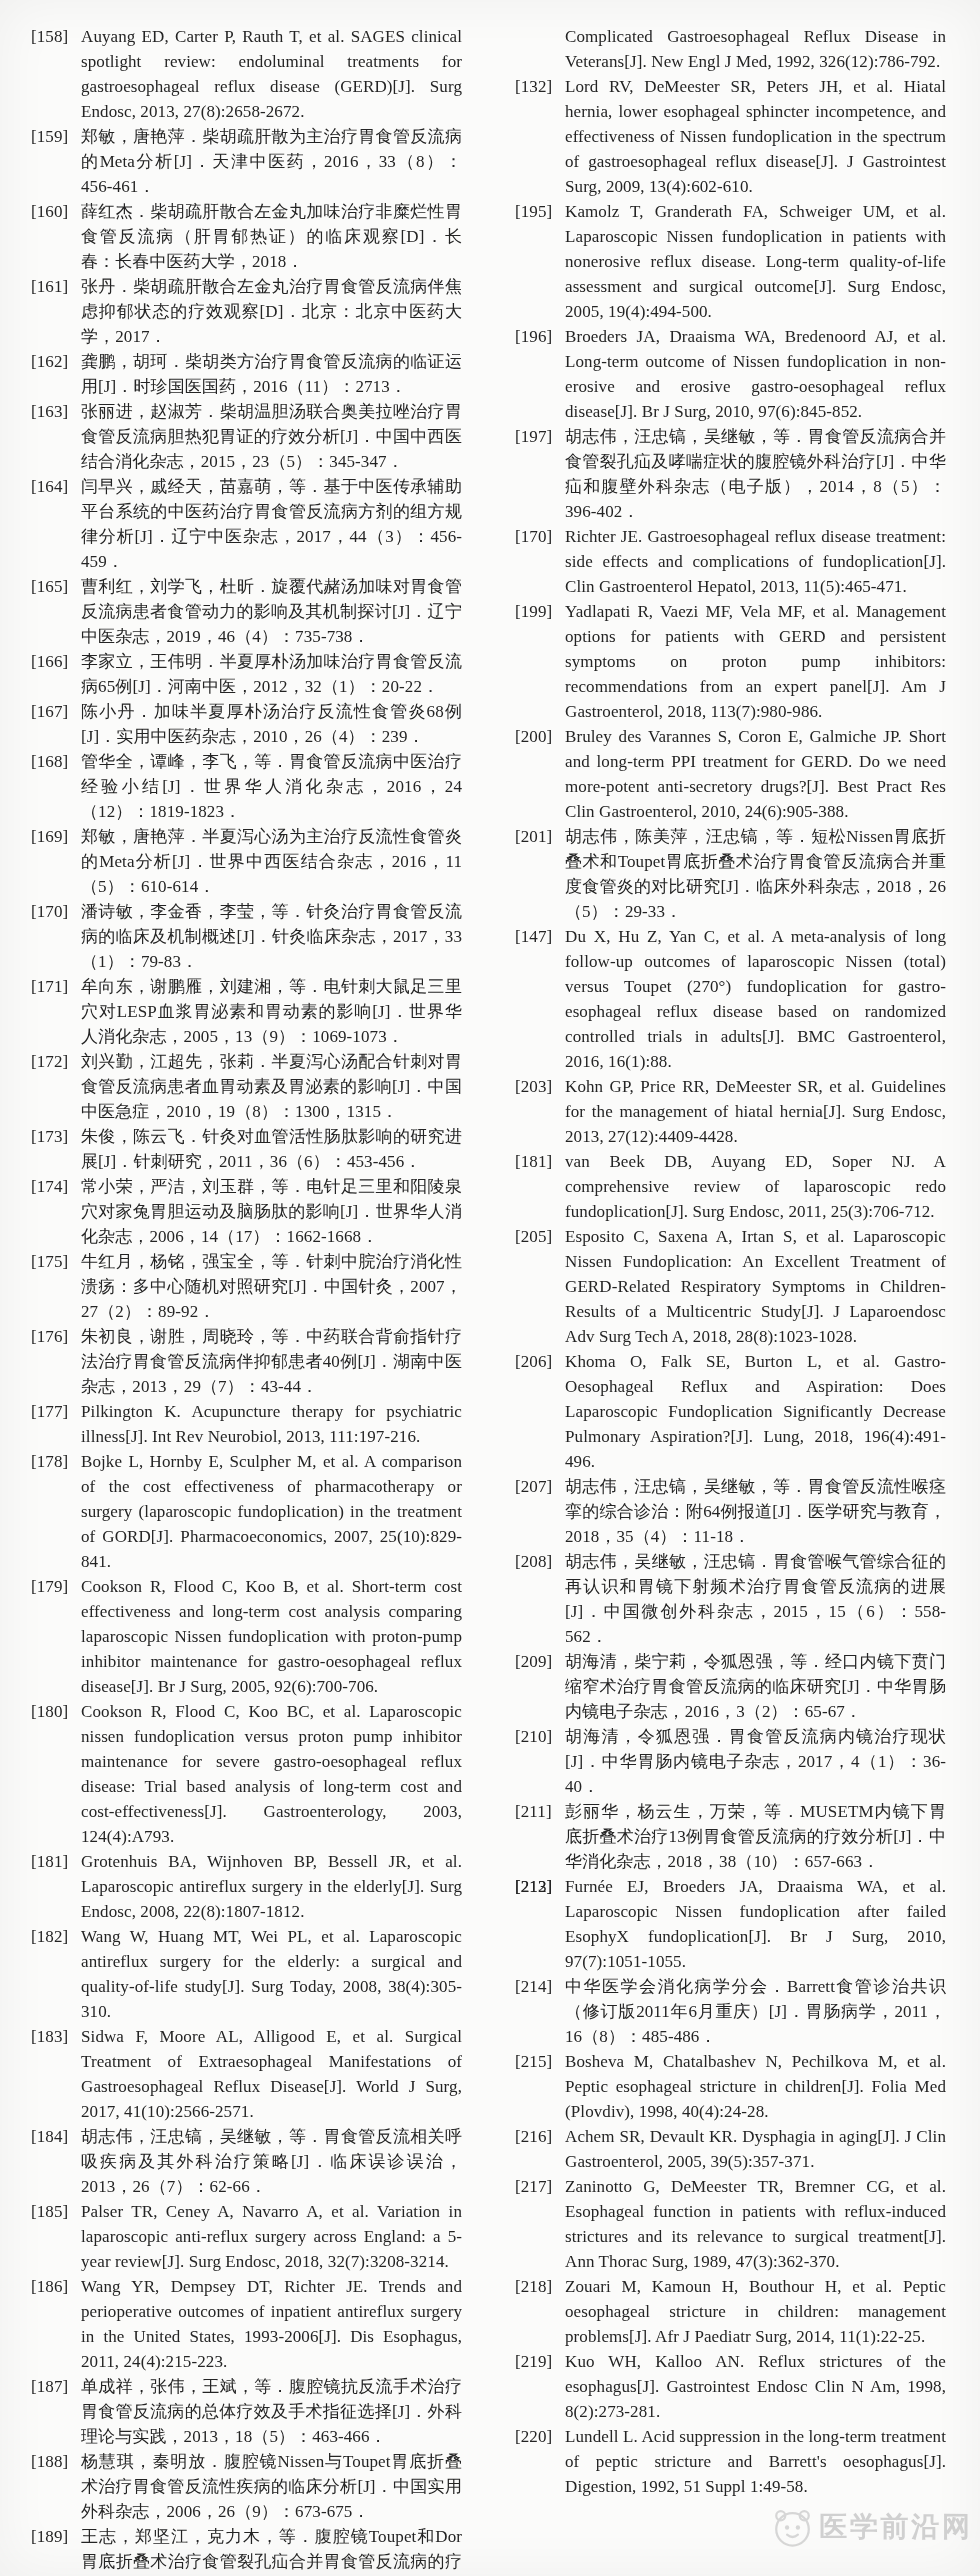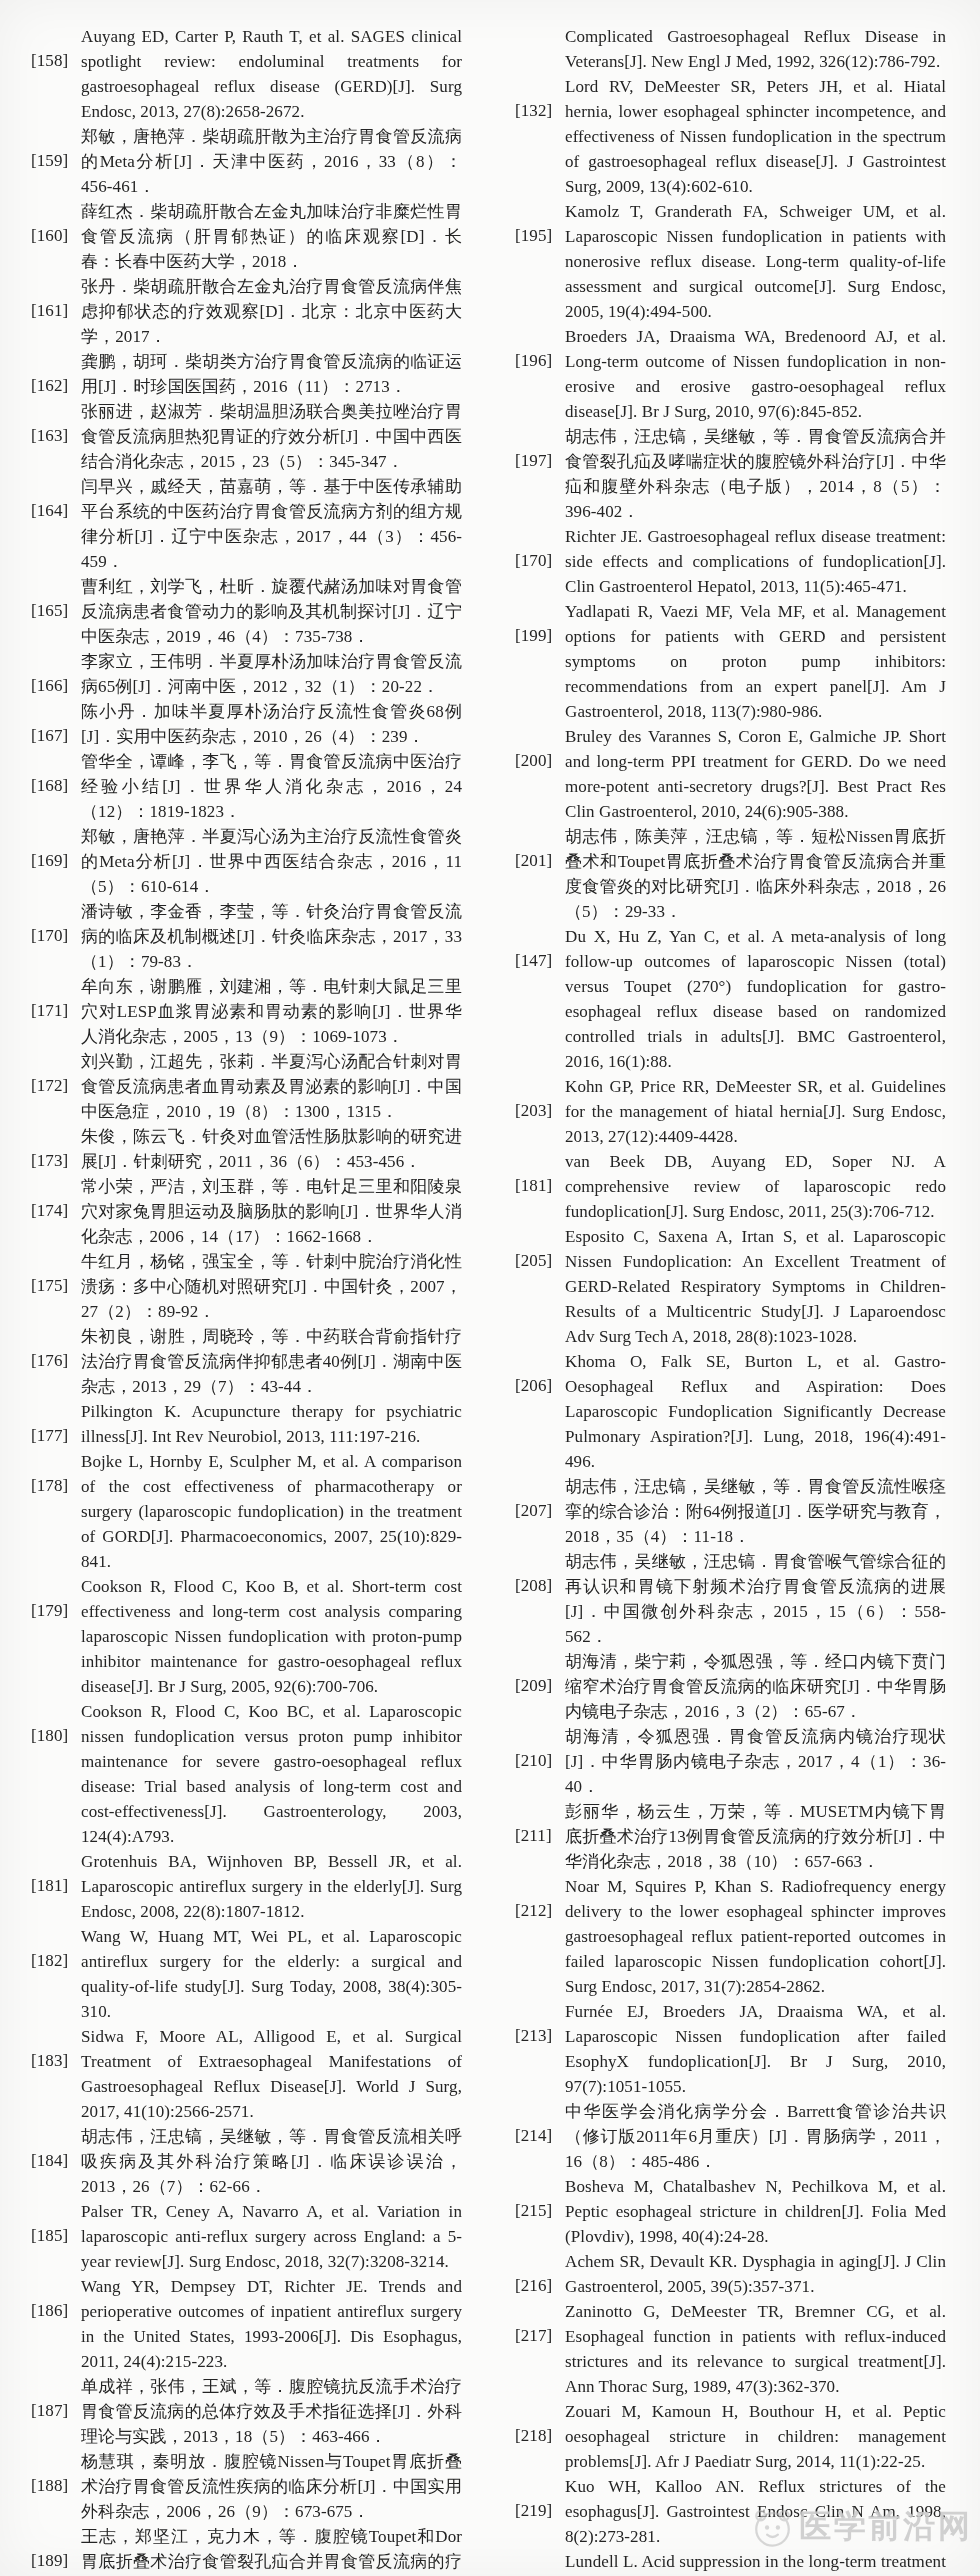--- a/index.html
+++ b/index.html
@@ -36,33 +36,32 @@
     font-size: 17px;
     line-height: 25px;
     text-align: justify;
     letter-spacing: 0.1px;
   }
   .ref .num {
     position: absolute;
     left: 0;
     top: 0;
     white-space: nowrap;
-    margin-top: 24px;
   }
   .watermark {
     position: absolute;
     right: 7.3px;
     bottom: 25.4px;
     display: flex;
     align-items: center;
     gap: 3.6px;
     pointer-events: none;
   }
   .watermark .wm-text {
-    font-size: 32px;
+    font-size: 28px;
     font-weight: bold;
     color: rgba(170,170,170,0.55);
     letter-spacing: 2.7px;
     text-shadow: 0 0 0.9px rgba(255,255,255,0.8);
     font-family: "Liberation Sans", "DejaVu Sans", sans-serif;
   }
   .watermark svg {
     display: block;
     opacity: 0.55;
   }
@@ -119,21 +118,21 @@
         <div class="ref"><span class="num">[147]</span><span class="txt">Du X, Hu Z, Yan C, et al. A meta-analysis of long follow-up outcomes of laparoscopic Nissen (total) versus Toupet (270°) fundoplication for gastro-esophageal reflux disease based on randomized controlled trials in adults[J]. BMC Gastroenterol, 2016, 16(1):88.</span></div>
         <div class="ref"><span class="num">[203]</span><span class="txt">Kohn GP, Price RR, DeMeester SR, et al. Guidelines for the management of hiatal hernia[J]. Surg Endosc, 2013, 27(12):4409-4428.</span></div>
         <div class="ref"><span class="num">[181]</span><span class="txt">van Beek DB, Auyang ED, Soper NJ. A comprehensive review of laparoscopic redo fundoplication[J]. Surg Endosc, 2011, 25(3):706-712.</span></div>
         <div class="ref"><span class="num">[205]</span><span class="txt">Esposito C, Saxena A, Irtan S, et al. Laparoscopic Nissen Fundoplication: An Excellent Treatment of GERD-Related Respiratory Symptoms in Children-Results of a Multicentric Study[J]. J Laparoendosc Adv Surg Tech A, 2018, 28(8):1023-1028.</span></div>
         <div class="ref"><span class="num">[206]</span><span class="txt">Khoma O, Falk SE, Burton L, et al. Gastro-Oesophageal Reflux and Aspiration: Does Laparoscopic Fundoplication Significantly Decrease Pulmonary Aspiration?[J]. Lung, 2018, 196(4):491-496.</span></div>
         <div class="ref"><span class="num">[207]</span><span class="txt">胡志伟，汪忠镐，吴继敏，等．胃食管反流性喉痉挛的综合诊治：附64例报道[J]．医学研究与教育，2018，35（4）：11-18．</span></div>
         <div class="ref"><span class="num">[208]</span><span class="txt">胡志伟，吴继敏，汪忠镐．胃食管喉气管综合征的再认识和胃镜下射频术治疗胃食管反流病的进展[J]．中国微创外科杂志，2015，15（6）：558-562．</span></div>
         <div class="ref"><span class="num">[209]</span><span class="txt">胡海清，柴宁莉，令狐恩强，等．经口内镜下贲门缩窄术治疗胃食管反流病的临床研究[J]．中华胃肠内镜电子杂志，2016，3（2）：65-67．</span></div>
         <div class="ref"><span class="num">[210]</span><span class="txt">胡海清，令狐恩强．胃食管反流病内镜治疗现状[J]．中华胃肠内镜电子杂志，2017，4（1）：36-40．</span></div>
         <div class="ref"><span class="num">[211]</span><span class="txt">彭丽华，杨云生，万荣，等．MUSETM内镜下胃底折叠术治疗13例胃食管反流病的疗效分析[J]．中华消化杂志，2018，38（10）：657-663．</span></div>
-        <div class="ref"><span class="num">[212]</span><span class="txt">Noar M, Squires P, Khan S. Radiofrequency energy delivery to the lower esophageal sphincter improves gastroesophageal reflux patient-reported outcomes in failed laparoscopic Nissen fundoplication cohort[J]. Surg Endosc, 2017, 31(7):2854-2862.</span></div>
+        <div class="ref"><span class="num">[212]</span></div>
         <div class="ref"><span class="num">[213]</span><span class="txt">Furnée EJ, Broeders JA, Draaisma WA, et al. Laparoscopic Nissen fundoplication after failed EsophyX fundoplication[J]. Br J Surg, 2010, 97(7):1051-1055.</span></div>
         <div class="ref"><span class="num">[214]</span><span class="txt">中华医学会消化病学分会．Barrett食管诊治共识（修订版2011年6月重庆）[J]．胃肠病学，2011，16（8）：485-486．</span></div>
         <div class="ref"><span class="num">[215]</span><span class="txt">Bosheva M, Chatalbashev N, Pechilkova M, et al. Peptic esophageal stricture in children[J]. Folia Med (Plovdiv), 1998, 40(4):24-28.</span></div>
         <div class="ref"><span class="num">[216]</span><span class="txt">Achem SR, Devault KR. Dysphagia in aging[J]. J Clin Gastroenterol, 2005, 39(5):357-371.</span></div>
         <div class="ref"><span class="num">[217]</span><span class="txt">Zaninotto G, DeMeester TR, Bremner CG, et al. Esophageal function in patients with reflux-induced strictures and its relevance to surgical treatment[J]. Ann Thorac Surg, 1989, 47(3):362-370.</span></div>
         <div class="ref"><span class="num">[218]</span><span class="txt">Zouari M, Kamoun H, Bouthour H, et al. Peptic oesophageal stricture in children: management problems[J]. Afr J Paediatr Surg, 2014, 11(1):22-25.</span></div>
         <div class="ref"><span class="num">[219]</span><span class="txt">Kuo WH, Kalloo AN. Reflux strictures of the esophagus[J]. Gastrointest Endosc Clin N Am, 1998, 8(2):273-281.</span></div>
         <div class="ref"><span class="num">[220]</span><span class="txt">Lundell L. Acid suppression in the long-term treatment of peptic stricture and Barrett's oesophagus[J]. Digestion, 1992, 51 Suppl 1:49-58.</span></div>
       </div>
   </div>

